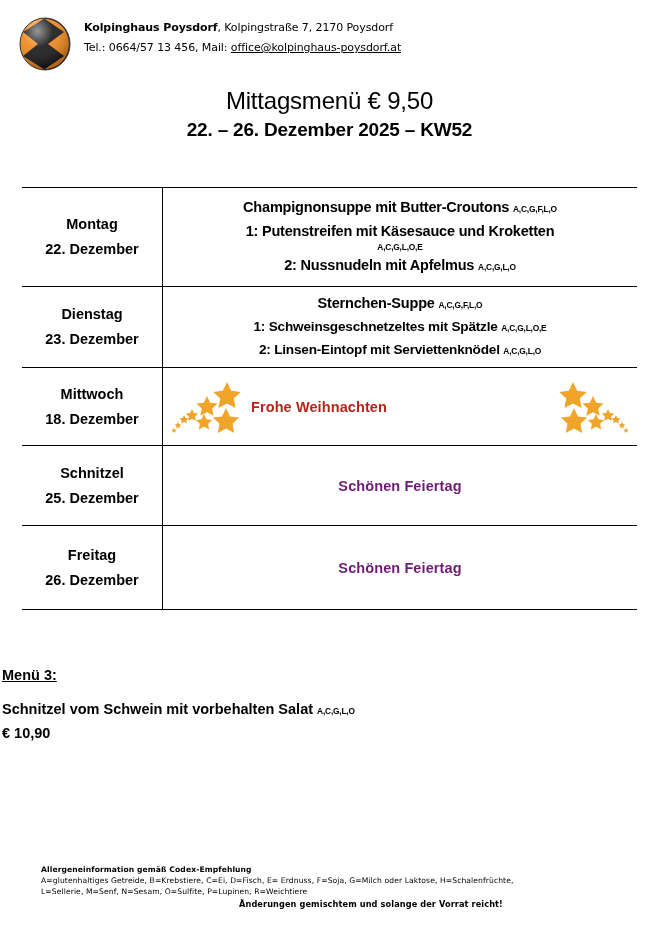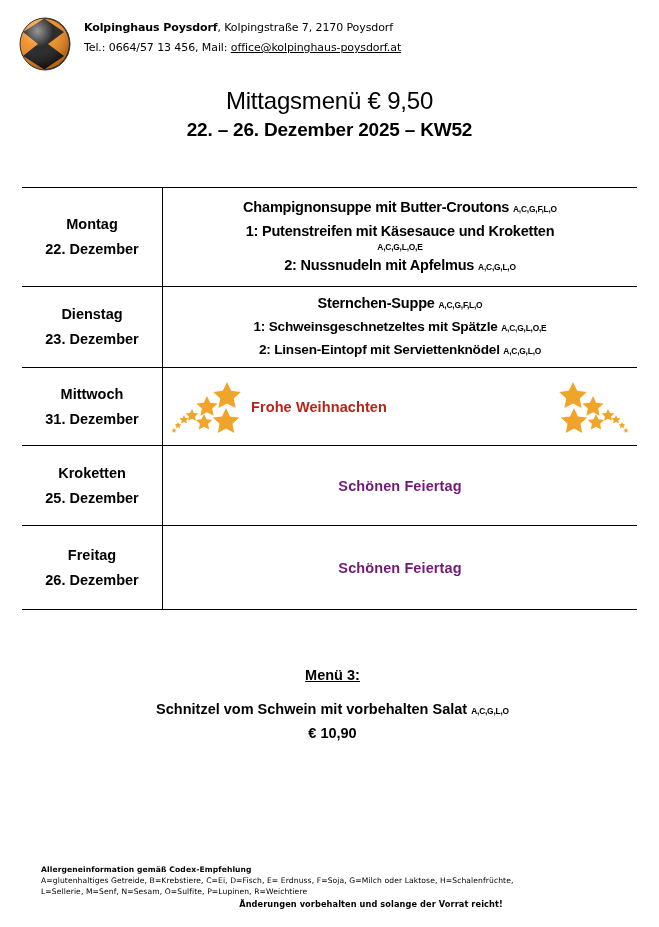--- a/index.html
+++ b/index.html
@@ -50,21 +50,21 @@
   .alg-line{font-size:8.4px;font-weight:bold;line-height:10px;letter-spacing:-0.2px;}
 
   .xmas-row{display:flex;align-items:center;justify-content:space-between;padding:0 6px;}
   .xmas-text{font-size:14.5px;font-weight:bold;color:#b9241a;letter-spacing:0.1px;flex:1;text-align:left;}
   .holiday{font-size:14.5px;font-weight:bold;color:#701a75;letter-spacing:0.1px;}
 
   
   .stars{width:82px;height:58px;display:block;flex:0 0 82px;}
 
   
-  .menu3{position:absolute;left:8px;top:664px;width:649px;text-align:center;}
+  .menu3{position:absolute;left:2px;top:664px;width:649px;text-align:left;}
   .menu3-title{font-size:14.5px;font-weight:bold;text-decoration:underline;line-height:22px;}
   .menu3-dish{font-size:14.5px;font-weight:bold;line-height:22px;margin-top:12px;}
   .menu3-price{font-size:14.5px;font-weight:bold;line-height:22px;}
 
   
   .footer{position:absolute;left:41px;top:864px;width:600px;}
   .f-head{font-family:"DejaVu Sans", sans-serif;font-size:7.6px;font-weight:bold;line-height:11px;letter-spacing:0.1px;}
   .f-line{font-family:"DejaVu Sans", sans-serif;font-size:7.6px;line-height:11px;letter-spacing:0.1px;}
   .f-note{font-family:"DejaVu Sans", sans-serif;font-size:8.2px;font-weight:bold;line-height:11px;letter-spacing:0.1px;text-align:center;margin-top:2px;padding-left:60px;}
 </style>
@@ -153,21 +153,21 @@
           <div class="dish small">
             <span>2: Linsen-Eintopf mit Serviettenknödel</span>
             <span class="alg">A,C,G,L,O</span>
           </div>
         </td>
       </tr>
 
       <tr>
         <td class="col-day" style="height:77px;">
           <div class="day-name">Mittwoch</div>
-          <div class="day-date">31. Dezember</div>
+          <div class="day-date">18. Dezember</div>
         </td>
         <td class="col-menu">
           <div class="xmas-row">
             <span class="stars">
               <svg viewBox="0 0 82 58" width="82" height="58" xmlns="http://www.w3.org/2000/svg">
                 <g fill="#f0a52a">
                   <path d="M58 4 l4.2 8.8 9.6 1.2 -7 6.6 1.8 9.5 -8.6 -4.6 -8.6 4.6 1.8 -9.5 -7 -6.6 9.6 -1.2 Z"></path>
                   <path d="M38 18 l3.2 6.7 7.3 .9 -5.3 5 1.4 7.2 -6.6 -3.5 -6.6 3.5 1.4 -7.2 -5.3 -5 7.3 -.9 Z"></path>
                   <path d="M57 30 l4.0 8.4 9.2 1.1 -6.7 6.3 1.7 9.1 -8.2 -4.4 -8.2 4.4 1.7 -9.1 -6.7 -6.3 9.2 -1.1 Z"></path>
                   <path d="M35 36 l2.5 5.2 5.7 .7 -4.1 3.9 1.1 5.6 -5.2 -2.7 -5.2 2.7 1.1 -5.6 -4.1 -3.9 5.7 -.7 Z"></path>
@@ -192,21 +192,21 @@
                   <path d="M5 50 l.75 1.55 1.7 .2 -1.25 1.2 .3 1.7 -1.5 -.8 -1.5 .8 .3 -1.7 -1.25 -1.2 1.7 -.2 Z"></path>
                 </g>
               </svg>
             </span>
           </div>
         </td>
       </tr>
 
       <tr>
         <td class="col-day" style="height:79px;">
-          <div class="day-name">Kroketten</div>
+          <div class="day-name">Schnitzel</div>
           <div class="day-date">25. Dezember</div>
         </td>
         <td class="col-menu">
           <div class="holiday">Schönen Feiertag</div>
         </td>
       </tr>
 
       <tr>
         <td class="col-day" style="height:83px;">
           <div class="day-name">Freitag</div>
@@ -226,16 +226,16 @@
       <span>Schnitzel vom Schwein mit vorbehalten Salat</span>
       <span class="alg">A,C,G,L,O</span>
     </div>
     <div class="menu3-price">€ 10,90</div>
   </div>
 
   <div class="footer">
     <div class="f-head">Allergeneinformation gemäß Codex-Empfehlung</div>
     <div class="f-line">A=glutenhaltiges Getreide, B=Krebstiere, C=Ei, D=Fisch, E= Erdnuss, F=Soja, G=Milch oder Laktose, H=Schalenfrüchte,</div>
     <div class="f-line">L=Sellerie, M=Senf, N=Sesam, O=Sulfite, P=Lupinen, R=Weichtiere</div>
-    <div class="f-note">Änderungen vorbehalten und solange der Vorrat reicht!</div>
+    <div class="f-note">Änderungen gemischtem und solange der Vorrat reicht!</div>
   </div>
 
 </div>
 
 </body></html>

